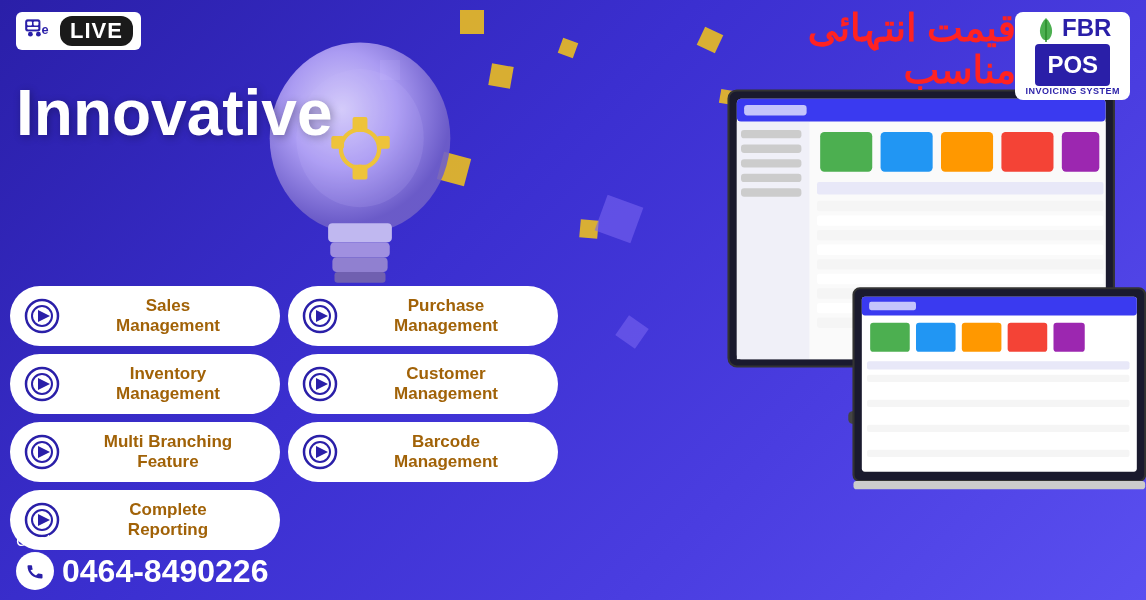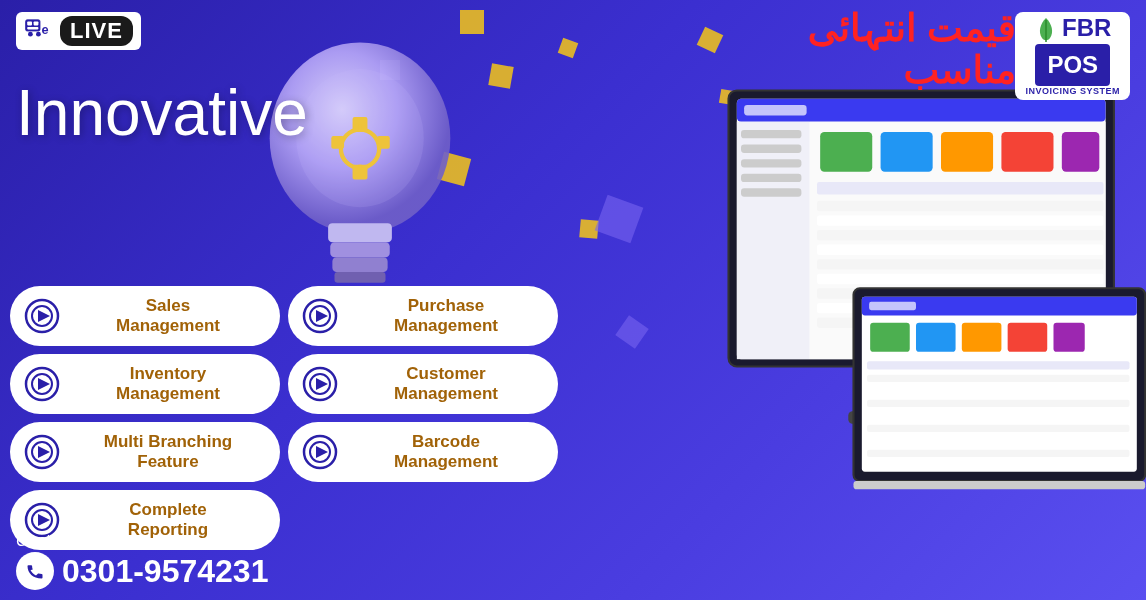--- a/index.html
+++ b/index.html
@@ -114,21 +114,21 @@
     .hero-text {
       position: absolute;
       left: 16px;
       top: 80px;
       z-index: 10;
     }
 
     .hero-text h1 {
       color: white;
       font-size: 64px;
-      font-weight: 400;
+      font-weight: 700;
       line-height: 1.05;
       text-shadow: 2px 2px 8px rgba(0,0,0,0.3);
     }
 
     
     .lightbulb-area {
       position: absolute;
       top: 0;
       left: 50%;
       transform: translateX(-50%);
@@ -457,17 +457,17 @@
     </div>
 
   <div class="contact-area">
     <div class="contact-label">Contact Us</div>
     <div class="contact-phone">
       <div class="phone-icon">
         <svg width="20" height="20" viewBox="0 0 24 24" fill="none">
           <path d="M6.6 10.8c1.4 2.8 3.8 5.1 6.6 6.6l2.2-2.2c.3-.3.7-.4 1-.2 1.1.4 2.3.6 3.6.6.6 0 1 .4 1 1V20c0 .6-.4 1-1 1C9.6 21 3 14.4 3 6c0-.6.4-1 1-1h3.5c.6 0 1 .4 1 1 0 1.3.2 2.5.6 3.6.1.3 0 .7-.2 1L6.6 10.8z" fill="#2a1fa8"></path>
         </svg>
       </div>
-      <span>0301-9574231</span>
+      <span>0464-8490226</span>
     </div>
   </div>
 
 </div>
 
 </body></html>

